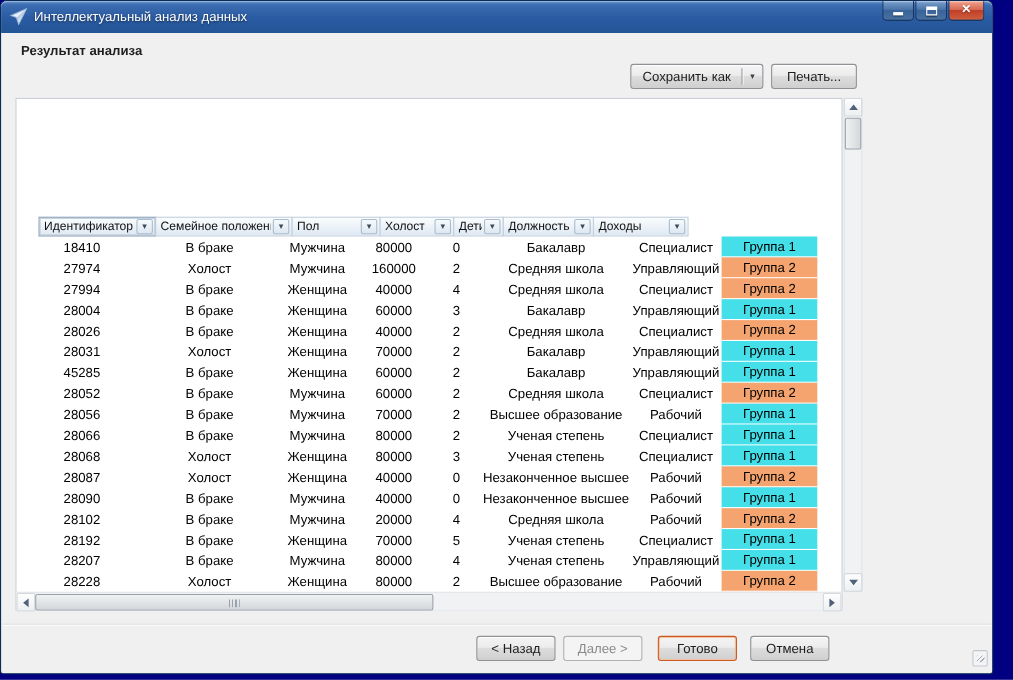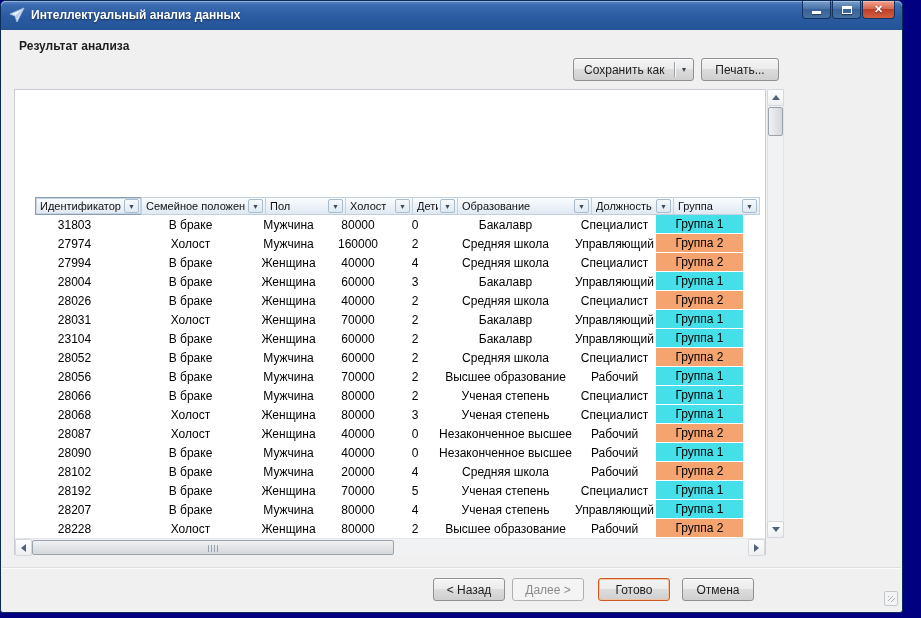--- a/index.html
+++ b/index.html
@@ -9,21 +9,21 @@
   .window { position:absolute; left:0; top:0; width:903px; height:613px;
             background:#f0f0f0; border:1px solid #0a2c57; border-radius:6px 6px 3px 3px; }
 
   
   .titlebar { position:absolute; left:0; top:0; right:0; height:29px;
               border-radius:5px 5px 0 0;
               background:linear-gradient(180deg, var(--titlebar-top,#5b8ac5) 0%, #3a6bb0 14%, #2a5ba2 55%, var(--titlebar-bottom,#235596) 100%);
               box-shadow:inset 0 1px 0 rgba(255,255,255,.35); }
   .app-icon { position:absolute; left:8px; top:6px; width:16px; height:16px; }
   .title-text { position:absolute; left:30px; top:0; line-height:29px; color:#fff; font-size:12px;
-                text-shadow:0 1px 2px rgba(0,0,0,.55); white-space:nowrap;font-weight:bold; }
+                text-shadow:0 1px 2px rgba(0,0,0,.55); white-space:nowrap; }
   .win-controls { position:absolute; right:7px; top:0; display:flex; gap:1px; }
   .winbtn { width:29px; height:18px; border:1px solid #15335e; border-top:none; border-radius:0 0 4px 4px;
             background:linear-gradient(180deg,#7ba0cc,#4a74a8 45%,#3a639a 50%,#47719f);
             box-shadow:inset 0 1px 0 rgba(255,255,255,.35);
             display:flex; align-items:center; justify-content:center; position:relative; cursor:default; }
   .winbtn.close { width:33px; background:linear-gradient(180deg,#f2a08d,#d66a52 45%,#c03f27 50%,#cf5f3f); }
   .glyph-min { position:absolute; left:9px; right:9px; bottom:4px; height:3px; background:#fff;
                box-shadow:0 1px 1px rgba(0,0,0,.45); }
   .glyph-max { width:10px; height:8px; border:1px solid #fff; border-top:3px solid #fff;
                box-shadow:0 1px 1px rgba(0,0,0,.45); }
@@ -152,36 +152,32 @@
             <span class="th-filter">▼</span>
           </div>
           <div class="th" style="width: 68px;">
             <span class="th-label">Холост</span>
             <span class="th-filter">▼</span>
           </div>
           <div class="th" style="width: 46px;">
             <span class="th-label">Дети</span>
             <span class="th-filter">▼</span>
           </div>
-          <div class="th" style="width: 135px;">
-            <span class="th-label">Образование</span>
-            <span class="th-filter">▼</span>
-          </div>
           <div class="th" style="width: 83px;">
             <span class="th-label">Должность</span>
             <span class="th-filter">▼</span>
           </div>
           <div class="th" style="width: 87px;">
-            <span class="th-label">Группа</span>
+            <span class="th-label">Доходы</span>
             <span class="th-filter">▼</span>
           </div>
         </div>
       <div class="tbody">
           <div class="tr">
-            <div class="td" style="width: 107px;">31803</div>
+            <div class="td" style="width: 107px;">18410</div>
             <div class="td" style="width: 125px;">В браке</div>
             <div class="td" style="width: 71px;">Мужчина</div>
             <div class="td" style="width: 68px;">80000</div>
             <div class="td" style="width: 46px;">0</div>
             <div class="td" style="width: 135px;">Бакалавр</div>
             <div class="td" style="width: 83px;">Специалист</div>
             <div class="td td-group" style="width: 87px; background: rgb(68, 223, 232);">Группа 1</div>
           </div>
           <div class="tr">
             <div class="td" style="width: 107px; text-align: right;">27974</div>
@@ -227,21 +223,21 @@
             <div class="td" style="width: 107px;">28031</div>
             <div class="td" style="width: 125px;">Холост</div>
             <div class="td" style="width: 71px;">Женщина</div>
             <div class="td" style="width: 68px;">70000</div>
             <div class="td" style="width: 46px;">2</div>
             <div class="td" style="width: 135px;">Бакалавр</div>
             <div class="td" style="width: 83px;">Управляющий</div>
             <div class="td td-group" style="width: 87px; background: rgb(68, 223, 232);">Группа 1</div>
           </div>
           <div class="tr">
-            <div class="td" style="width: 107px;">23104</div>
+            <div class="td" style="width: 107px;">45285</div>
             <div class="td" style="width: 125px;">В браке</div>
             <div class="td" style="width: 71px;">Женщина</div>
             <div class="td" style="width: 68px;">60000</div>
             <div class="td" style="width: 46px;">2</div>
             <div class="td" style="width: 135px;">Бакалавр</div>
             <div class="td" style="width: 83px;">Управляющий</div>
             <div class="td td-group" style="width: 87px; background: rgb(68, 223, 232);">Группа 1</div>
           </div>
           <div class="tr">
             <div class="td" style="width: 107px;">28052</div>

